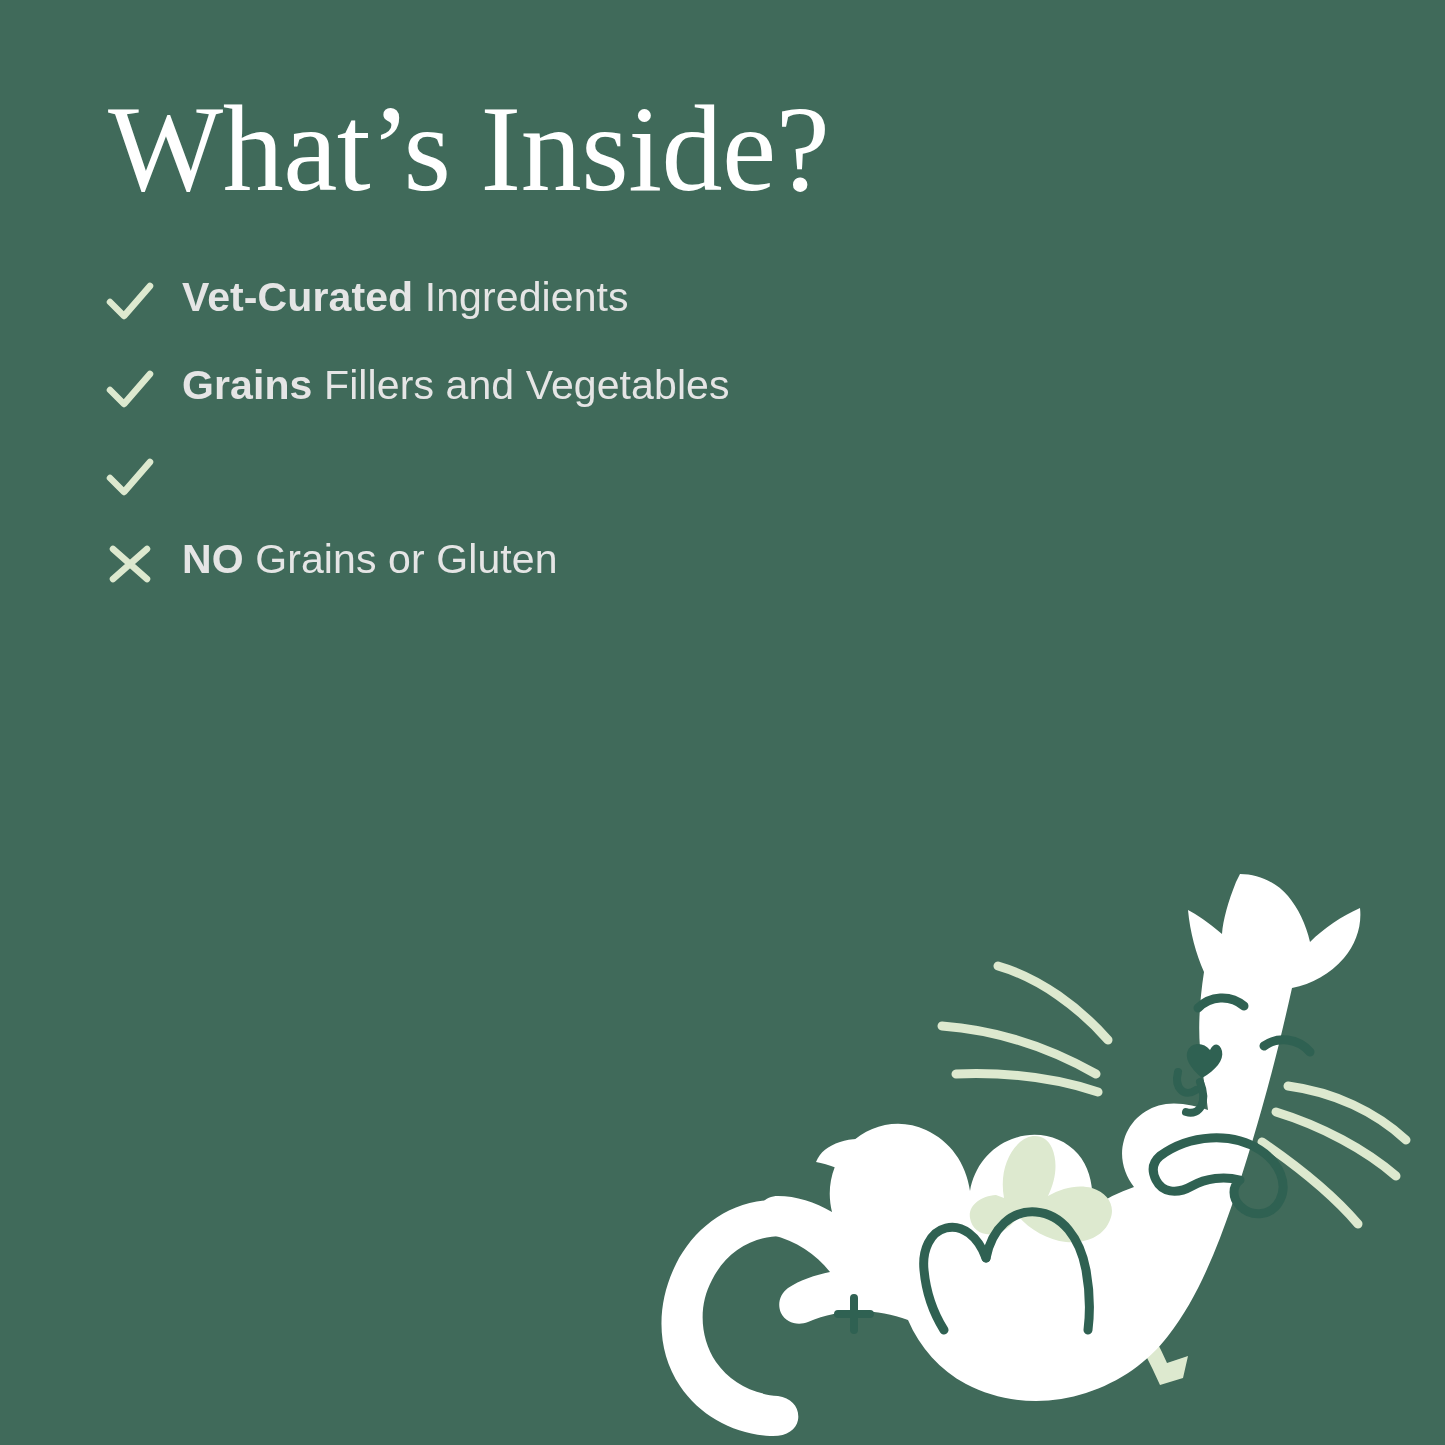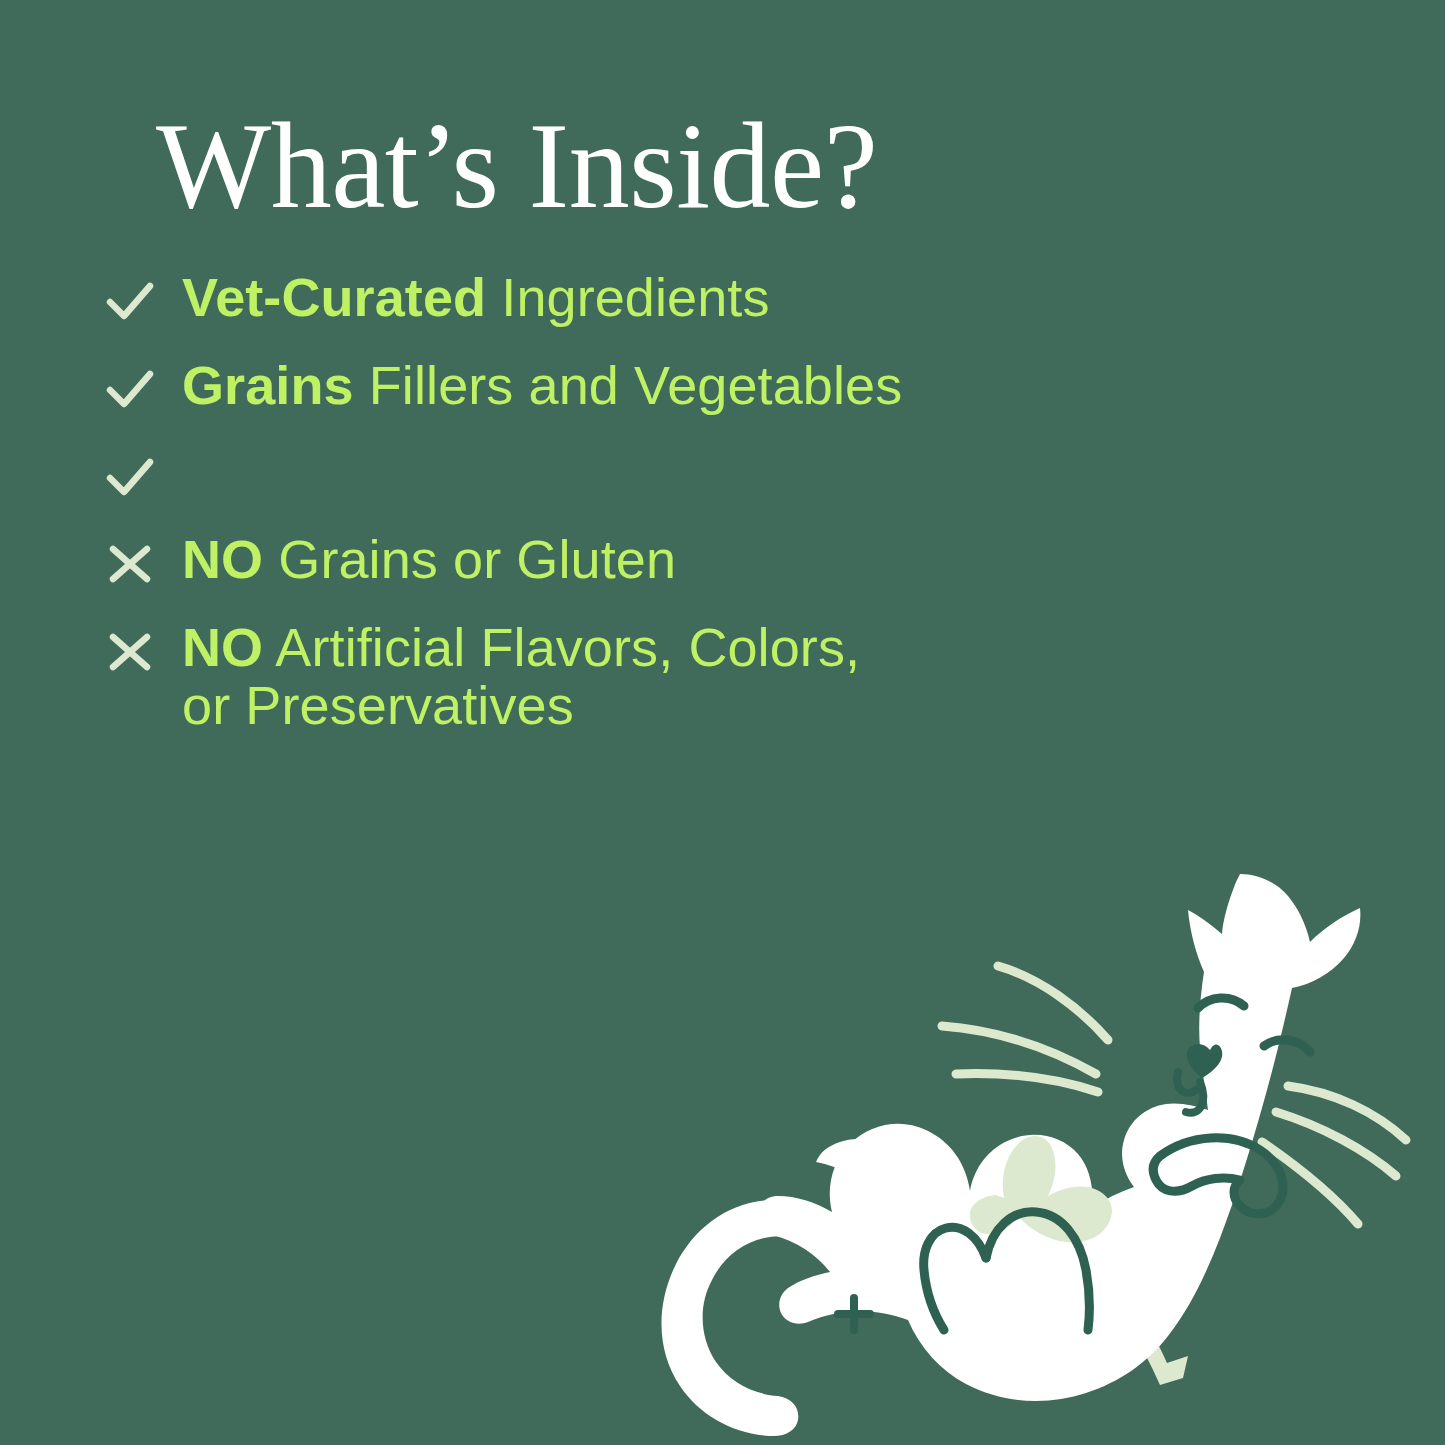--- a/index.html
+++ b/index.html
@@ -14,28 +14,27 @@
     width: 1445px;
     height: 1445px;
     background: #406a5a;
     overflow: hidden;
   }
 
   
   .title {
     position: absolute;
     left: 108px;
-    top: 105px;
+    top: 88px;
     font-family: "Liberation Serif", "DejaVu Serif", serif;
     font-size: 122px;
     line-height: 1.0;
     letter-spacing: -0.5px;
     color: #ffffff;
     white-space: nowrap;
-    margin-left: 48px;
   }
 
   
   .feature-list {
     position: absolute;
     left: 104px;
     top: 268px;
     width: 1000px;
   }
   .feature-row {
@@ -49,23 +48,23 @@
     flex: 0 0 auto;
     width: 52px;
     height: 56px;
     margin-right: 26px;
     position: relative;
     top: 4px;
   }
   .mark svg { display: block; width: 52px; height: 56px; }
 
   .feature-text {
-    font-size: 54px;
+    font-size: 41px;
     line-height: 58px;
-    color: #bef264;
+    color: #e5e5e5;
     letter-spacing: 0.1px;
   }
   .feature-text .strong {
     font-weight: bold;
   }
   .feature-text .reg {
     font-weight: normal;
   }
 
   
@@ -122,31 +121,20 @@
       <span class="mark">
         <svg viewBox="0 0 52 56" xmlns="http://www.w3.org/2000/svg">
           <path d="M9 15 L43 45 M43 15 L9 45" fill="none" stroke="#dde9cf" stroke-width="6.5" stroke-linecap="round"></path>
         </svg>
       </span>
       <span class="feature-text">
         <span class="strong">NO</span><span class="reg"> Grains or Gluten</span>
       </span>
     </div>
 
-    <div class="feature-row last">
-      <span class="mark">
-        <svg viewBox="0 0 52 56" xmlns="http://www.w3.org/2000/svg">
-          <path d="M9 15 L43 45 M43 15 L9 45" fill="none" stroke="#dde9cf" stroke-width="6.5" stroke-linecap="round"></path>
-        </svg>
-      </span>
-      <span class="feature-text">
-        <span class="strong">NO</span><span class="reg"> Artificial Flavors, Colors,</span><br>
-        <span class="reg">or Preservatives</span>
-      </span>
-    </div>
 
   </div>
 
   <div class="cat">
     <svg viewBox="0 0 845 587" xmlns="http://www.w3.org/2000/svg">
 
       <path d="M472 365
                C 508 400, 545 455, 567 505
                L 588 498 L 583 520 L 560 527
                C 535 470, 500 418, 462 385 Z" fill="#dde9cf"></path>

